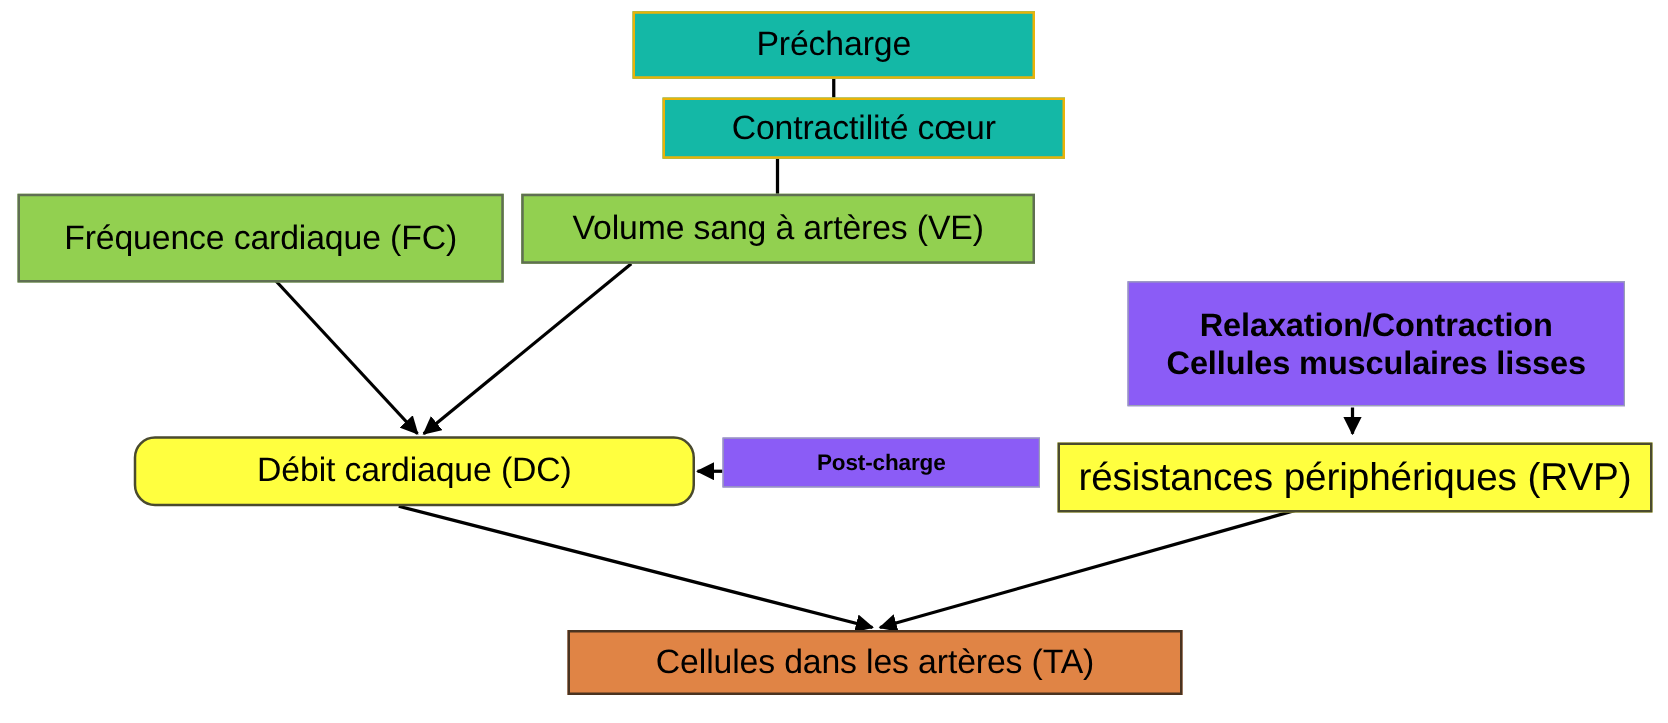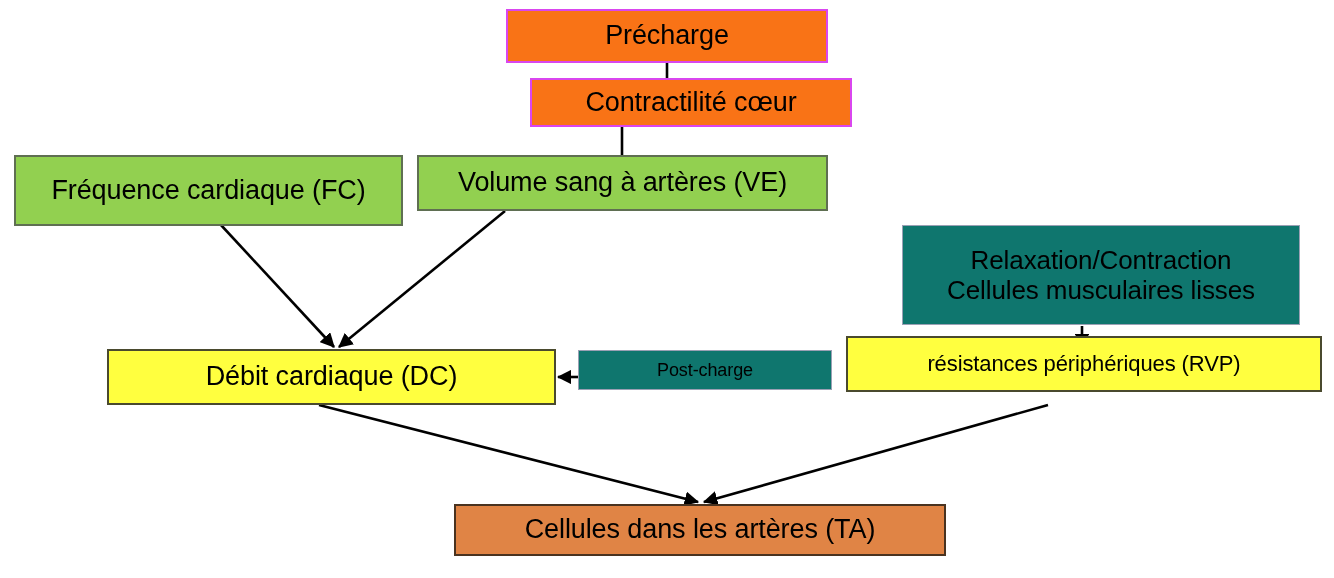--- a/index.html
+++ b/index.html
@@ -23,26 +23,27 @@
     display: flex;
     align-items: center;
     justify-content: center;
     text-align: center;
     color: #000000;
     line-height: 1.16;
     white-space: pre-line;
     letter-spacing: -0.1px;
   }
   .n-white {
-    background: #f97316;
-    border: 2px solid #d946ef;
+    background: #14b8a6;
+    border: 2px solid #eab308;
   }
   .n-white-thin {
-    background: #0f766e;
+    background: #8b5cf6;
     border: 1.5px solid #9aa0b4;
+    font-weight: bold;
   }
   .n-green {
     background: #92d050;
     border: 2px solid #5f6f52;
   }
   .n-yellow {
     background: #ffff3f;
     border: 2px solid #4a4a2e;
   }
   .n-orange {
@@ -81,19 +82,19 @@
       </g>
   </svg>
 
   <div id="node-layer">
       <div class="node n-white" style="left: 506px; top: 9px; width: 322px; height: 54px; font-size: 27px;">Précharge</div>
       <div class="node n-white" style="left: 530px; top: 78px; width: 322px; height: 49px; font-size: 27px;">Contractilité cœur</div>
       <div class="node n-green" style="left: 14px; top: 155px; width: 389px; height: 71px; font-size: 27px;">Fréquence cardiaque (FC)</div>
       <div class="node n-green" style="left: 417px; top: 155px; width: 411px; height: 56px; font-size: 27px;">Volume sang à artères (VE)</div>
       <div class="node n-white-thin" style="left: 902px; top: 225px; width: 398px; height: 100px; font-size: 26px;">Relaxation/Contraction
 Cellules musculaires lisses</div>
-      <div class="node n-yellow" style="left: 107px; top: 349px; width: 449px; height: 56px; font-size: 27px;">Débit cardiaque (DC)</div>
+      <div class="node n-yellow" style="left: 107px; top: 349px; width: 449px; height: 56px; font-size: 27px; border-radius: 17px;">Débit cardiaque (DC)</div>
       <div class="node n-white-thin" style="left: 578px; top: 350px; width: 254px; height: 40px; font-size: 18px;">Post-charge</div>
-      <div class="node n-yellow" style="left: 846px; top: 336px; width: 476px; height: 56px; font-size: 22px;">résistances périphériques (RVP)</div>
+      <div class="node n-yellow" style="left: 846px; top: 354px; width: 476px; height: 56px; font-size: 31px;">résistances périphériques (RVP)</div>
       <div class="node n-orange" style="left: 454px; top: 504px; width: 492px; height: 52px; font-size: 27px;">Cellules dans les artères (TA)</div>
     </div>
 
 </div>
 
 </body></html>

